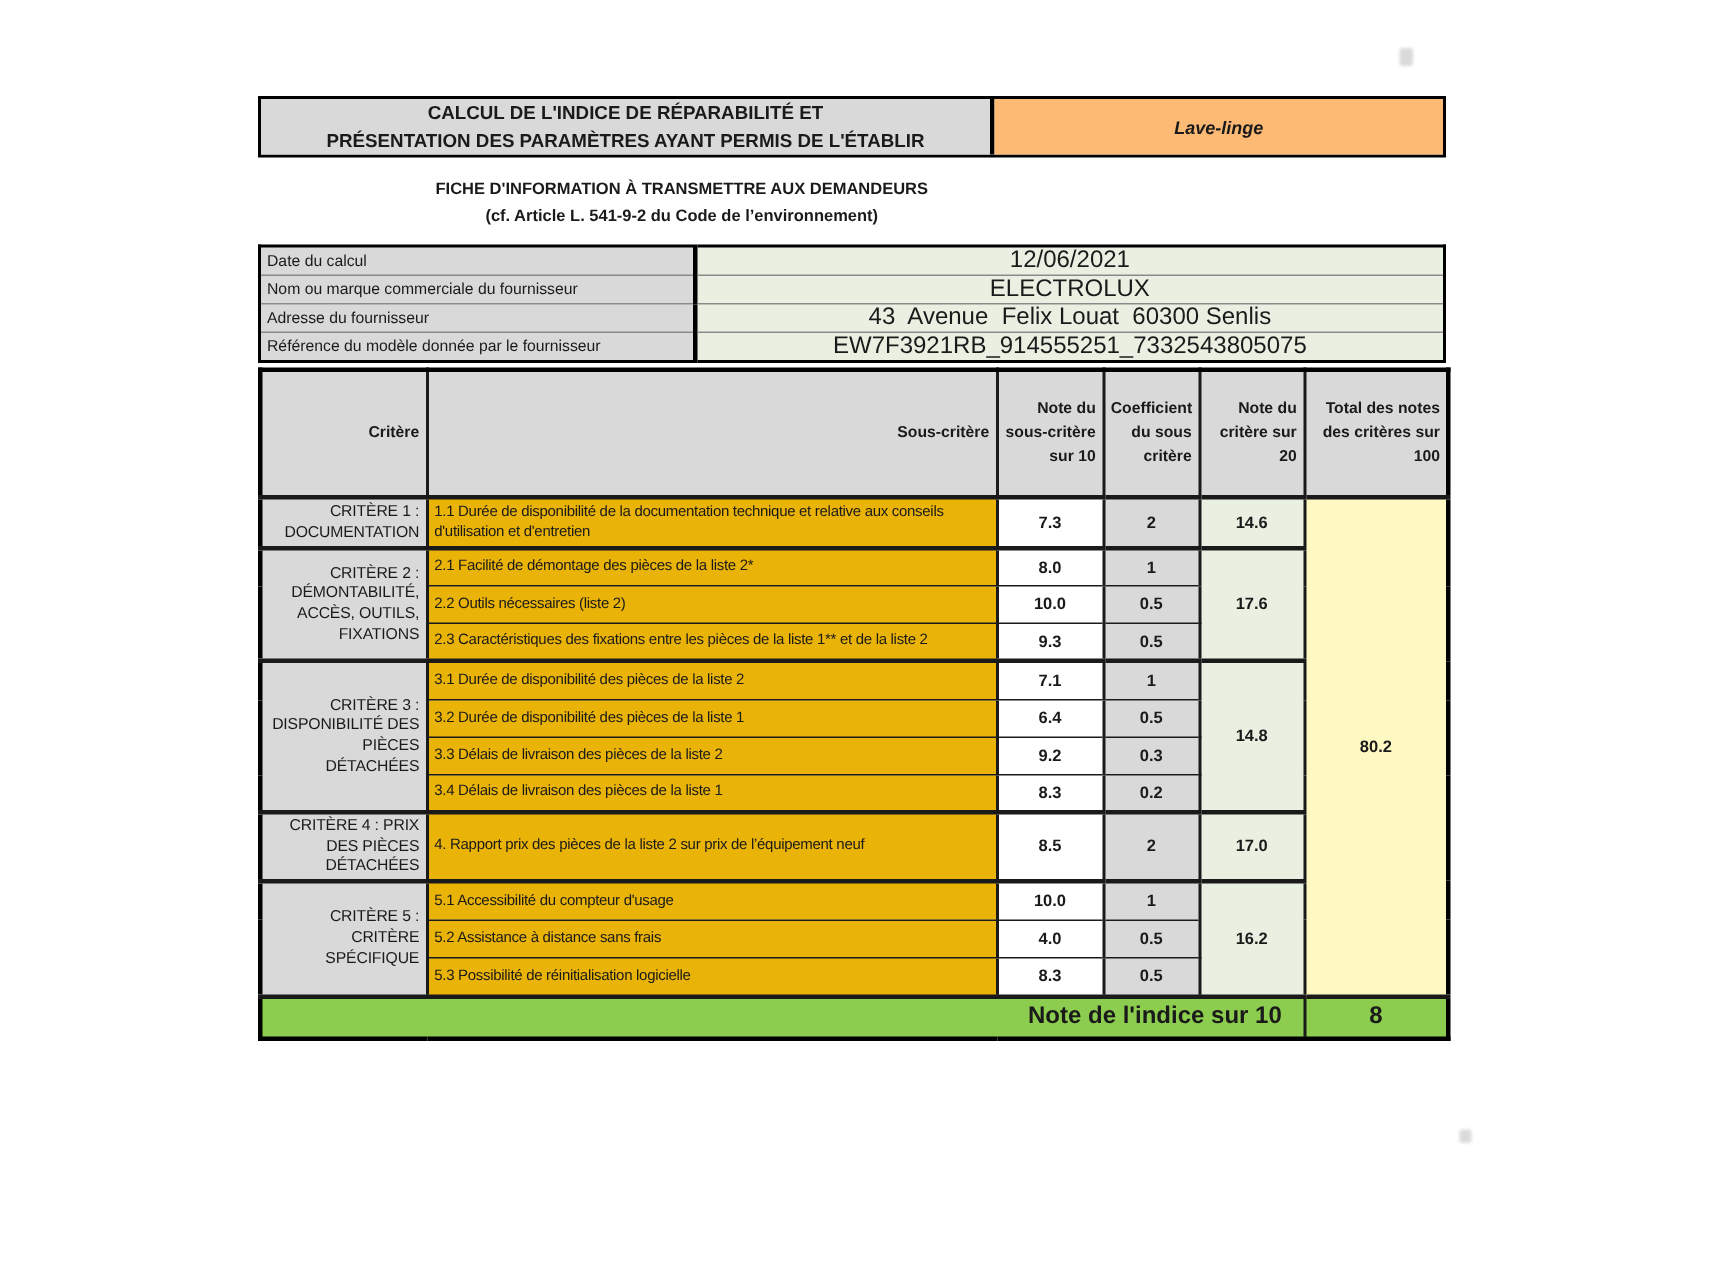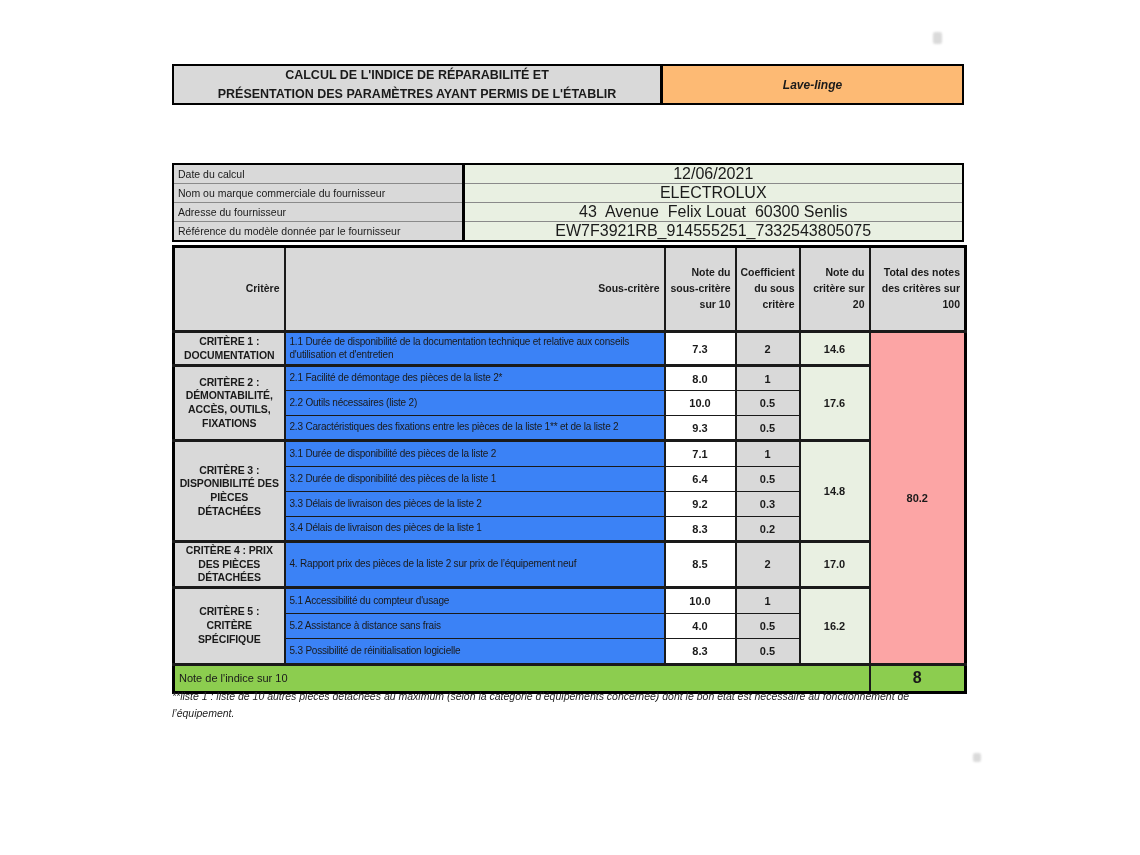--- a/index.html
+++ b/index.html
@@ -44,28 +44,28 @@
   
   .main-table {
     position:absolute; left:172px; top:245px; width:792px;
     border-collapse:collapse; table-layout:fixed; font-size:11px;
   }
   .main-table { border:3px solid #000; }
   .main-table th, .main-table td { border:1px solid #1a1a1a; border-left-width:2px; border-right-width:2px; padding:1px 4px; vertical-align:middle; }
   .main-table thead th { height:85px; background:#d9d9d9; font-size:10.5px; font-weight:bold; text-align:right; border-bottom-width:3px; line-height:1.5; }
   tr.gtop td { border-top-width:3px; }
   .h34 { height:34px; } .h25 { height:25px; } .h26 { height:26px; } .h39 { height:39px; }
-  .c-crit { background:#d9d9d9; font-weight:bold; font-size:10.5px; text-align:center; line-height:1.3; letter-spacing:-0.1px; }
-  .c-sub  { background:#3b82f6; font-size:10px; letter-spacing:-0.2px; text-align:left; line-height:1.25; }
+  .c-crit { background:#d9d9d9; font-weight:normal; font-size:10.5px; text-align:right; line-height:1.3; letter-spacing:-0.1px; }
+  .c-sub  { background:#eab308; font-size:10px; letter-spacing:-0.2px; text-align:left; line-height:1.25; }
   .c-n10  { background:#ffffff; font-weight:bold; text-align:center; }
   .c-coef { background:#d9d9d9; font-weight:bold; text-align:center; }
   .c-n20  { background:#e9f0e2; font-weight:bold; text-align:center; }
-  .c-tot  { background:#fca5a5; font-weight:bold; text-align:center; }
+  .c-tot  { background:#fef9c3; font-weight:bold; text-align:center; }
   tr.final-row td { border-top-width:3px; height:28px; background:#8ccd4f; }
-  .final-label { font-weight:normal; font-size:11px; padding-right:14px !important; }
+  .final-label { text-align:right; font-weight:bold; font-size:16px; padding-right:14px !important; }
   .final-value { text-align:center; font-weight:bold; font-size:16px; }
 
   
   .footnotes {
     position:absolute; left:172px; top:688px; width:798px; height:45px; overflow:hidden;
     font-style:italic; font-size:10.5px; line-height:17px; color:#222;
   }
 
   
   .artifact { position:absolute; background:#bdbdbd; opacity:0.55; border-radius:2px; filter:blur(1px); }
@@ -78,20 +78,24 @@
 <div class="page">
 
   <div class="title-banner">
     <div class="title-left">
       <span>CALCUL DE L'INDICE DE RÉPARABILITÉ ET</span>
       <span>PRÉSENTATION DES PARAMÈTRES AYANT PERMIS DE L'ÉTABLIR</span>
     </div>
     <div class="title-right">Lave-linge</div>
   </div>
 
+  <div class="subtitle">
+    <div>FICHE D'INFORMATION À TRANSMETTRE AUX DEMANDEURS</div>
+    <div>(cf. Article L. 541-9-2 du Code de l’environnement)</div>
+  </div>
 
   <table class="info-table">
     <tbody>
       <tr>
         <td class="info-label">Date du calcul</td>
         <td class="info-value">12/06/2021</td>
       </tr>
       <tr>
         <td class="info-label">Nom ou marque commerciale du fournisseur</td>
         <td class="info-value">ELECTROLUX</td>
@@ -205,19 +209,18 @@
       </tr>
 
       <tr class="final-row">
         <td class="final-label" colspan="5">Note de l'indice sur 10</td>
         <td class="final-value">8</td>
       </tr>
     </tbody>
   </table>
 
   <div class="footnotes">
-    <p>**liste 1 : liste de 10 autres pièces détachées au maximum (selon la catégorie d’équipements concernée) dont le bon état est nécessaire au fonctionnement de l’équipement.</p>
   </div>
 
   <div class="artifact artifact-1"></div>
   <div class="artifact artifact-2"></div>
 
 </div>
 
 </body></html>

